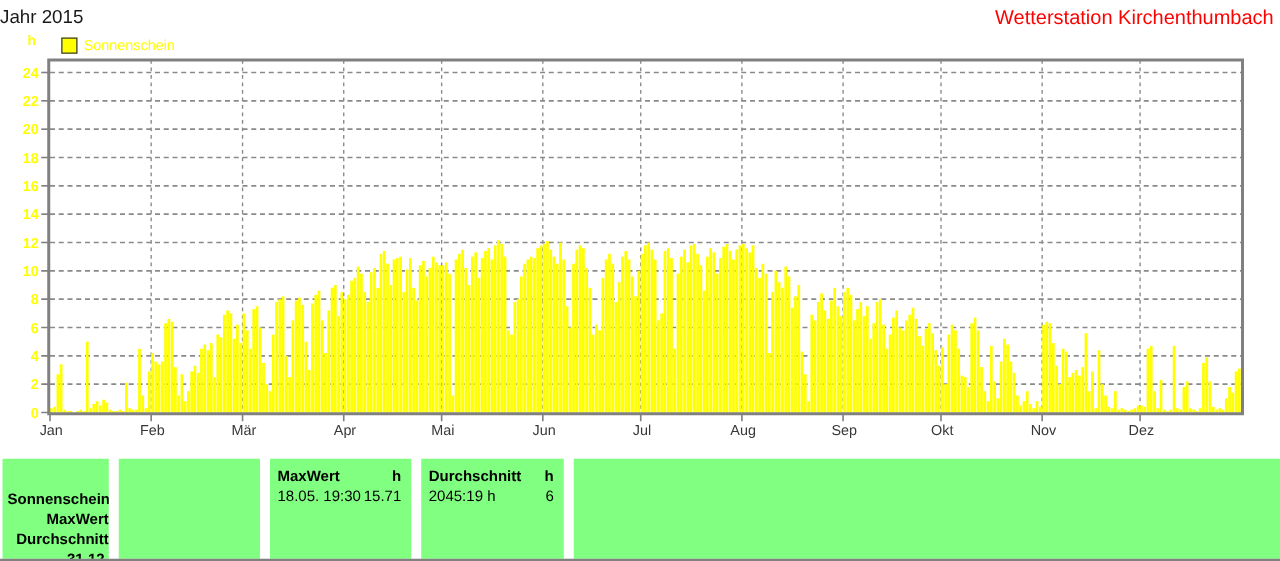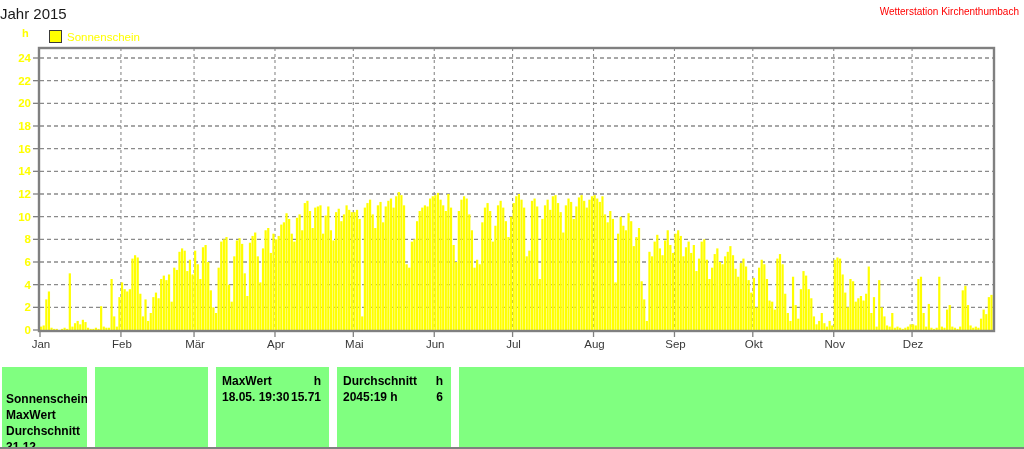--- a/index.html
+++ b/index.html
@@ -5,48 +5,48 @@
   html,body{margin:0;padding:0;}
   body{
     width:1024px;height:449px;position:relative;background:#ffffff;
     font-family:"Liberation Sans",sans-serif;overflow:hidden;
   }
   .title{
     position:absolute;top:5px;left:0;width:992px;text-align:left;
     font-size:15px;color:#1a1a1a;
   }
   .station{
-    position:absolute;top:6px;right:5px;font-size:10px;color:#ff0000;
+    position:absolute;top:6px;right:5px;font-size:16px;color:#ff0000;
   }
   .unit-label{
     position:absolute;top:27px;left:22px;font-size:11px;font-weight:bold;color:#ffff00;
   }
   .legend{
     position:absolute;top:30px;left:49px;display:flex;align-items:center;gap:5px;
   }
   .legend .swatch{
     width:11px;height:11px;background:#ffff00;border:1px solid #3a3a3a;
   }
   .legend .legend-text{font-size:11.5px;color:#ffff00;}
   #chart-svg{position:absolute;top:0;left:0;}
   .bottom-table{
     position:absolute;top:367px;left:0;width:1024px;height:80px;
     display:flex;background:#ffffff;
   }
   .cell{
     background:#80ff80;height:80px;box-sizing:border-box;overflow:hidden;
     font-size:12px;color:#000;
   }
-  .cell.gap-r{margin-right:8px;}
+  .cell.gap-r{margin-right:8px;text-align:right;}
   .cell-labels{width:85px;margin-left:2px;padding:24px 0 0 4px;font-weight:bold;line-height:16px;white-space:nowrap;}
   .cell-empty1{width:113px;}
   .cell-stat{width:113px;padding:6px 8px 0 6px;line-height:16px;}
   .cell-stat2{width:114px;padding:6px 8px 0 6px;line-height:16px;}
   .cell-rest{flex:1;}
-  .stat-row{display:flex;justify-content:space-between;white-space:nowrap;font-weight:bold;}
+  .stat-row{display:flex;justify-content:space-between;white-space:nowrap;}
   .stat-row.hdr{font-weight:bold;}
   .bottom-bar{
     position:absolute;top:447px;left:0;width:1024px;height:2px;background:#808080;
   }
 </style>
 </head>
 <body>
 
 <div class="title">Jahr 2015</div>
 <div class="station">Wetterstation Kirchenthumbach</div>

